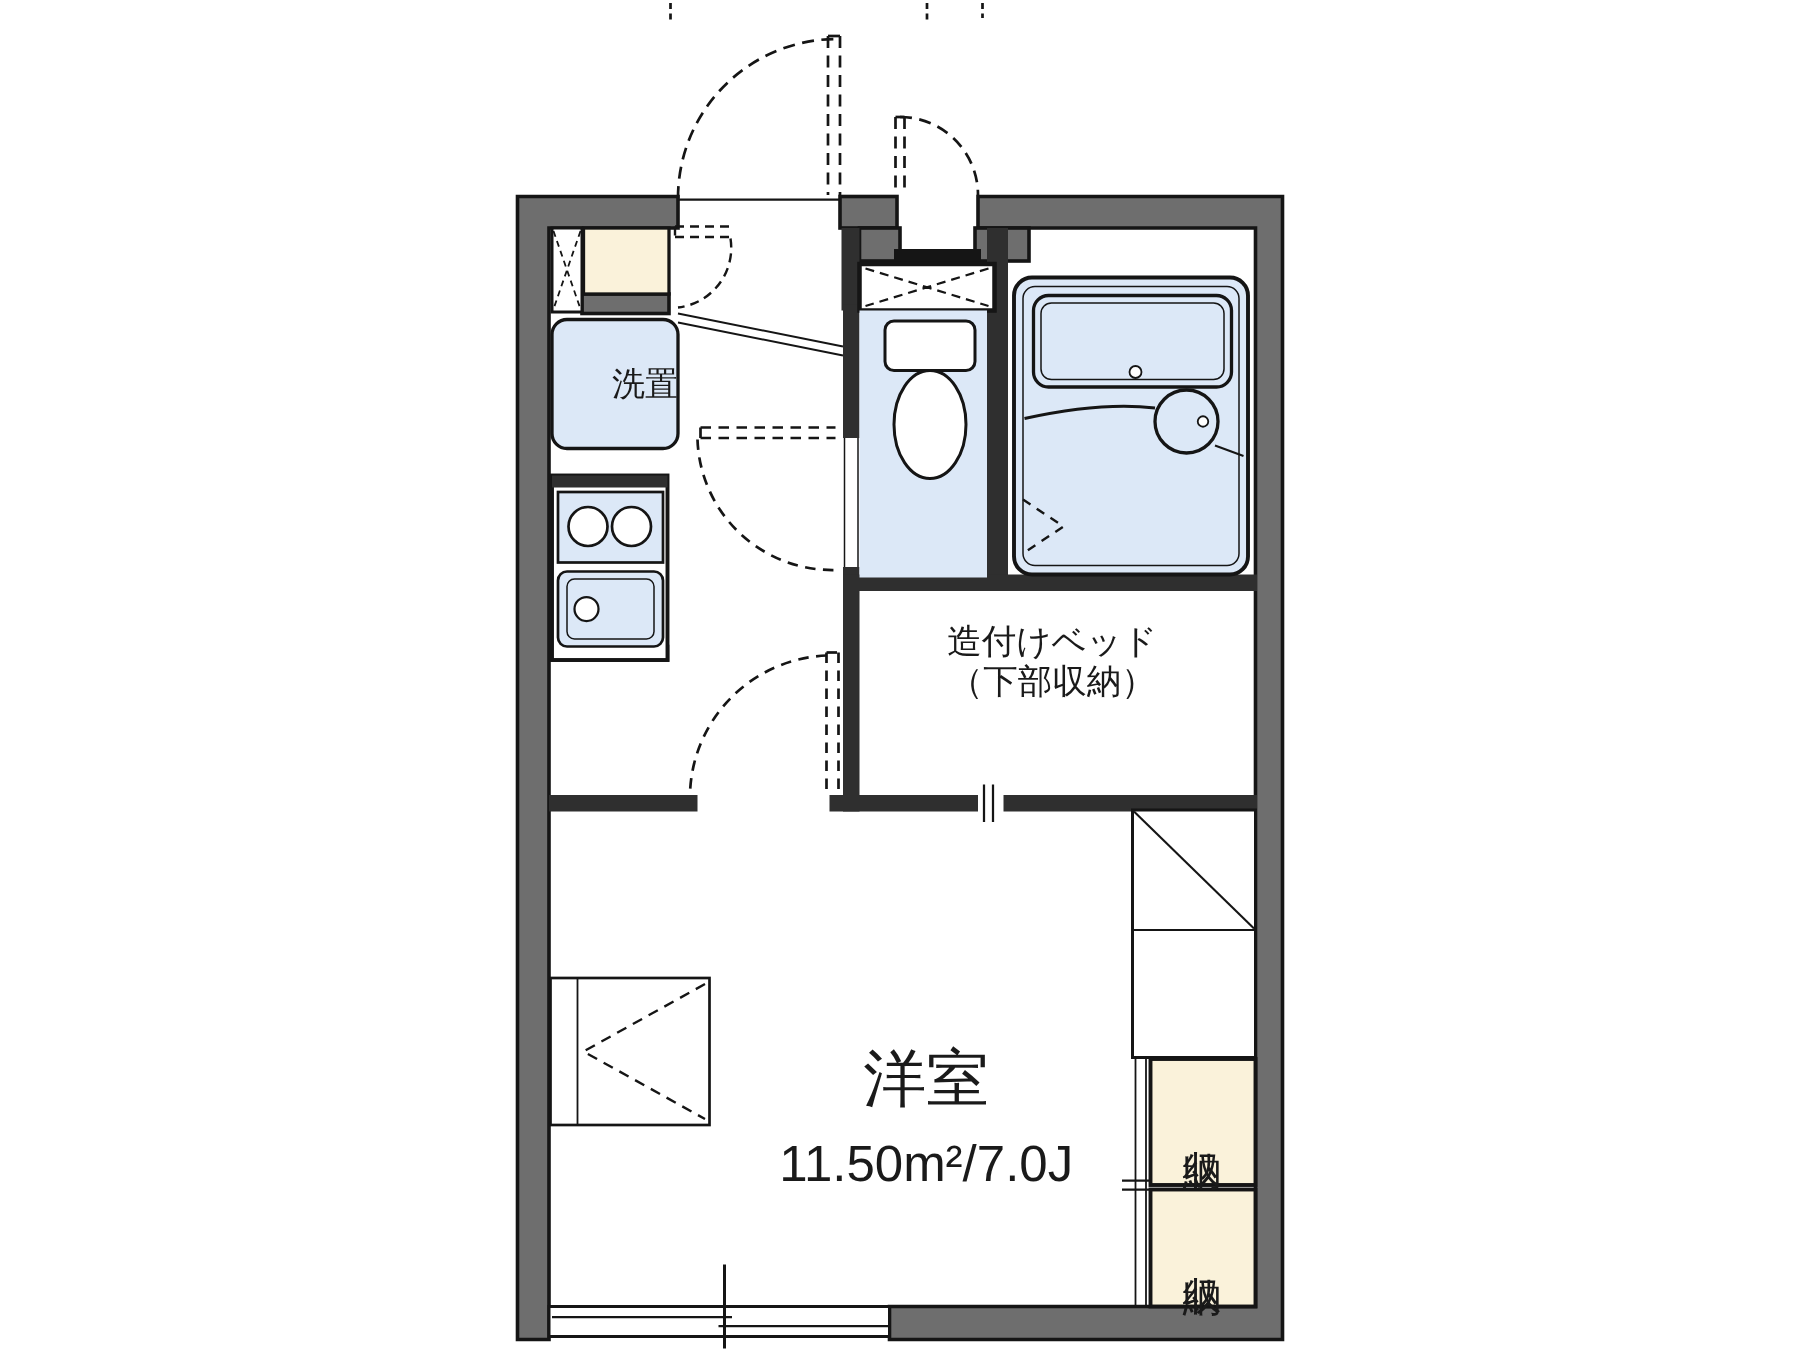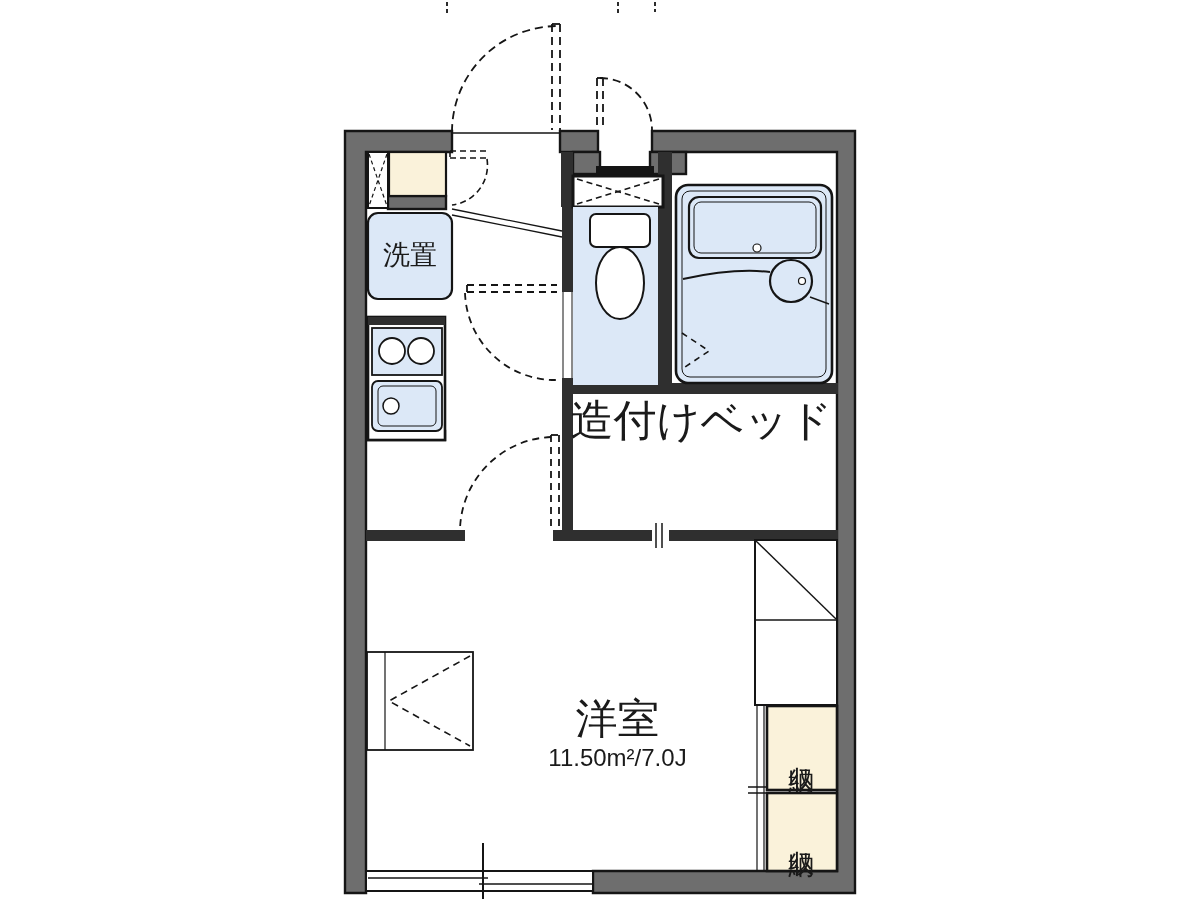--- a/index.html
+++ b/index.html
@@ -11,26 +11,26 @@
     overflow:hidden;
   }
   .plan-svg{position:absolute;left:0;top:0;}
   .lbl{
     position:absolute;
     color:#1a1a1a;
     text-align:center;
     line-height:1.18;
     white-space:nowrap;
   }
-  .lbl-washer{left:368px;top:213px;width:84px;height:86px;
-    display:flex;align-items:center;justify-content:center;font-size:27px;}
-  .lbl-bed{left:565px;top:395px;width:273px;font-size:43px;}
+  .lbl-washer{left:388px;top:213px;width:84px;height:86px;
+    display:flex;align-items:center;justify-content:center;font-size:22px;}
+  .lbl-bed{left:565px;top:414px;width:273px;font-size:23px;}
   .lbl-room{left:435px;top:658px;width:365px;}
   .lbl-room .room-name{font-size:42px;margin-top:36px;}
-  .lbl-room .room-area{font-size:24px;margin-top:0;}
+  .lbl-room .room-area{font-size:34px;margin-top:12px;}
   .lbl-storage{width:69px;display:flex;align-items:center;justify-content:center;
     font-size:26px;writing-mode:vertical-rl;text-orientation:upright;letter-spacing:2px;}
   .lbl-storage-top{left:767px;top:706px;height:84px;}
   .lbl-storage-bottom{left:767px;top:793px;height:78px;}
 </style>
 </head>
 <body>
 
 <div class="canvas">
 
@@ -193,20 +193,21 @@
       <line x1="368" y1="878" x2="488" y2="878" stroke="#151515" stroke-width="1.5"></line>
       <line x1="479" y1="884" x2="592" y2="884" stroke="#151515" stroke-width="1.5"></line>
       <line x1="483" y1="843" x2="483" y2="899" stroke="#151515" stroke-width="2"></line>
     </g>
   </svg>
 
   <div class="lbl lbl-washer">洗置</div>
 
   <div class="lbl lbl-bed">
     <div>造付けベッド</div>
+    <div>（下部収納）</div>
   </div>
 
   <div class="lbl lbl-room">
     <div class="room-name">洋室</div>
     <div class="room-area">11.50m²/7.0J</div>
   </div>
 
   <div class="lbl lbl-storage lbl-storage-top">収納</div>
   <div class="lbl lbl-storage lbl-storage-bottom">収納</div>
 

